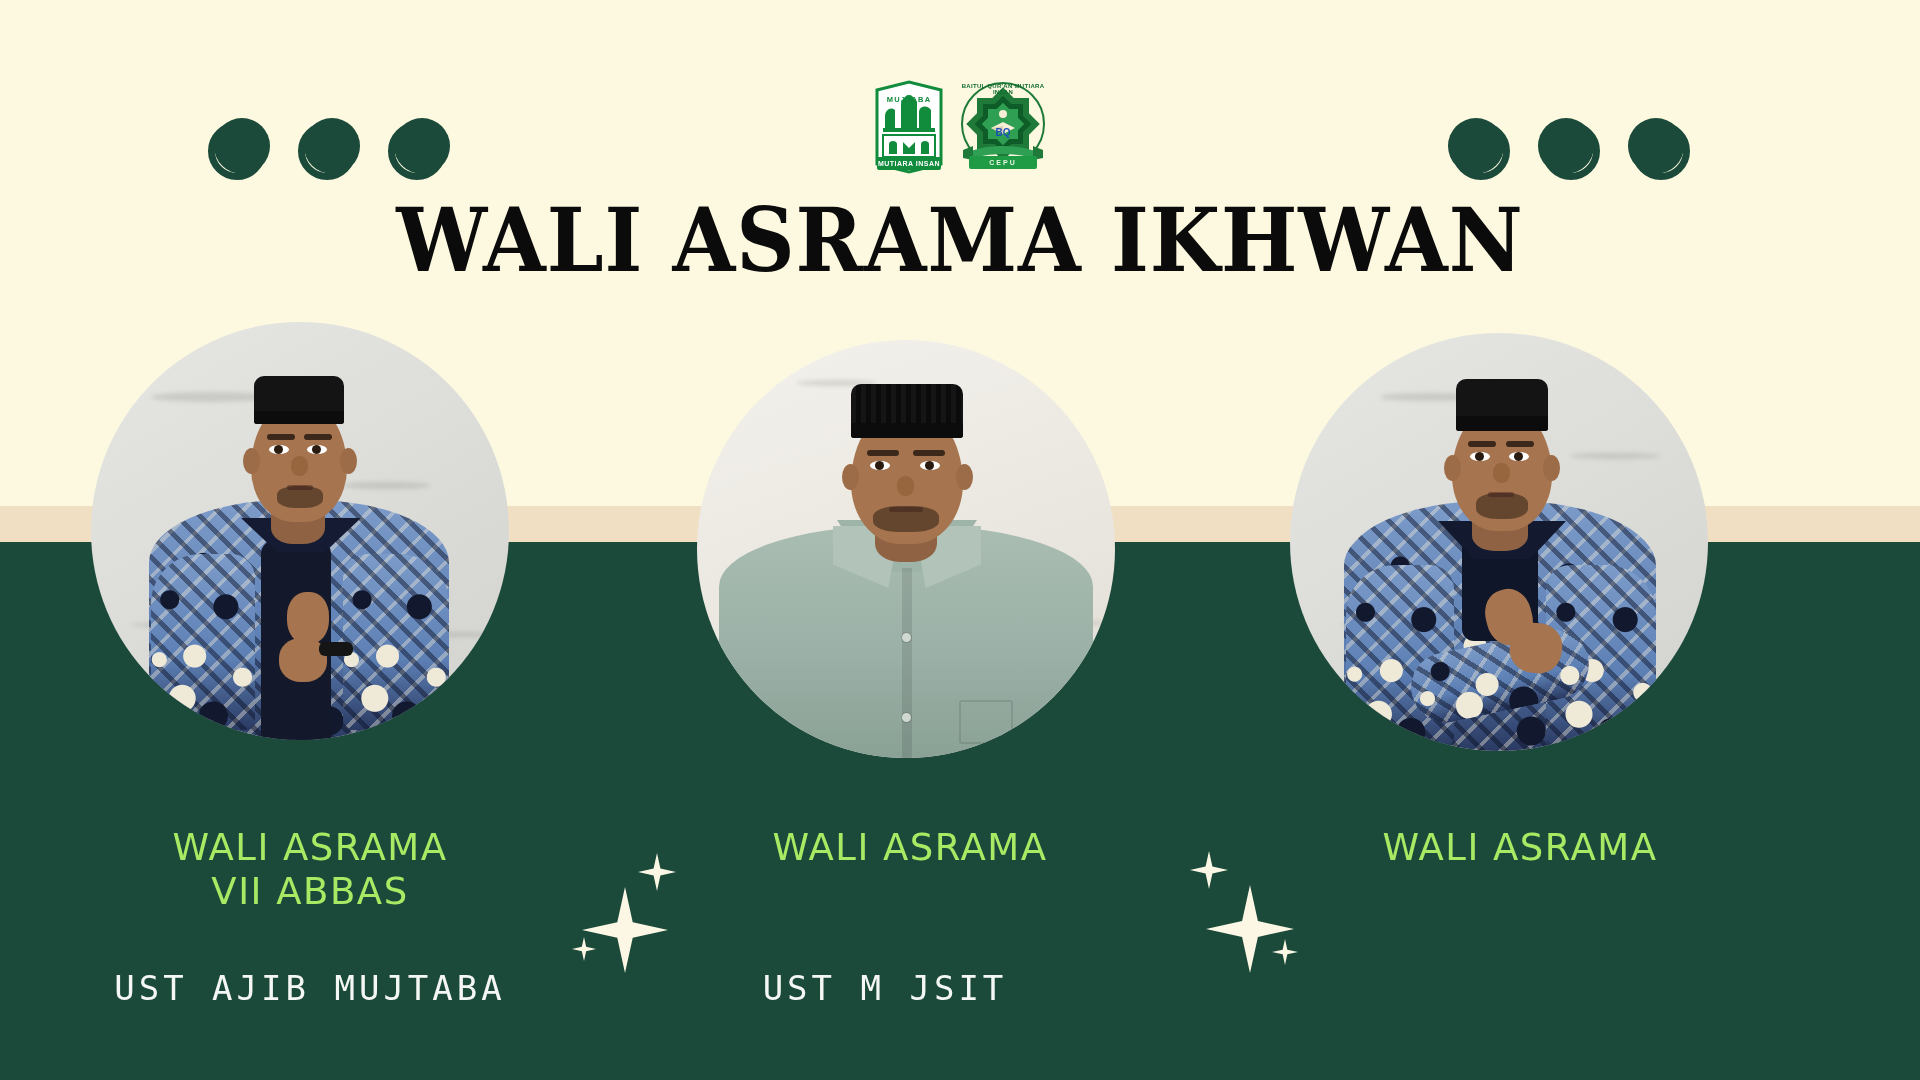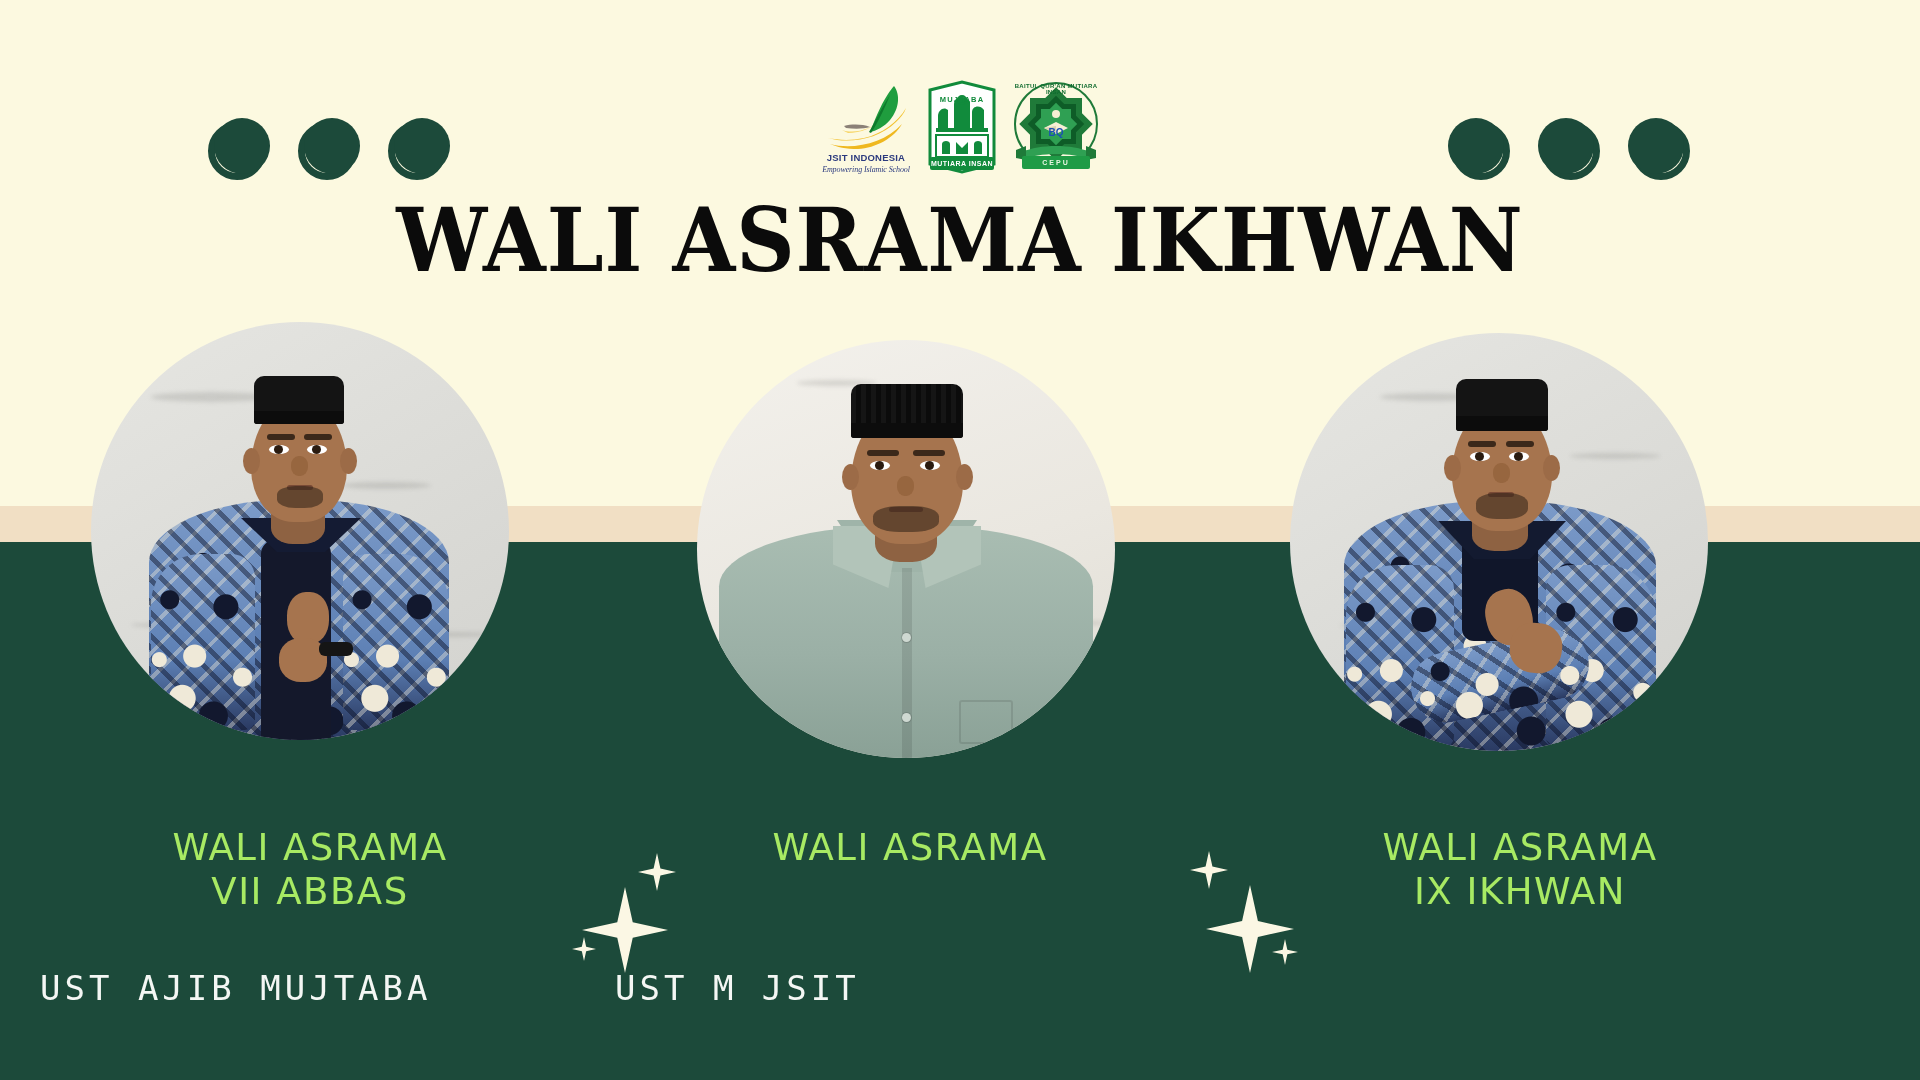--- a/index.html
+++ b/index.html
@@ -162,52 +162,40 @@
     position:absolute; text-align:center;
     font-family:"DejaVu Sans","Liberation Sans", sans-serif;
     font-size:37px; font-weight:500; color:#A8EA63;
     letter-spacing:1.5px; line-height:1.18; white-space:nowrap;
   }
   .lb1 { left:40px;   top:826px; width:540px; }
   .lb2 { left:640px;  top:826px; width:540px; }
   .lb3 { left:1250px; top:826px; width:540px; }
 
   .col-name {
-    position:absolute; 
+    position:absolute; text-align:center;
     font-family:"DejaVu Sans Mono","Liberation Mono", monospace;
     font-size:34px; font-weight:400; color:#F4F7F4;
     letter-spacing:4px; white-space:nowrap;
   }
   .nm1 { left:40px;   top:968px; width:540px; }
   .nm2 { left:615px;  top:968px; width:540px; }
   .nm3 { left:1250px; top:968px; width:540px; }
 </style>
 </head>
 <body>
 
 <div id="stage">
 
   <div class="band-cream"></div>
   <div class="band-tan"></div>
   <div class="band-green"></div>
 
   <div class="logo-row">
 
-    <div class="logo logo-jsit">
-      <svg width="92" height="70" viewBox="0 0 92 70">
-        <path d="M8 56 C28 62 58 58 76 40 C80 36 84 32 86 26 C78 40 62 52 44 56 C30 59 18 58 8 56 Z" fill="#F2C12E"></path>
-        <path d="M10 62 C32 68 64 62 82 42 C74 56 56 66 38 67 C26 67 17 65 10 62 Z" fill="#EFB81F"></path>
-        <path d="M22 48 C34 52 52 48 62 36 C54 46 40 51 28 51 Z" fill="#F7D668"></path>
-        <path d="M74 4 C80 12 80 26 70 38 C64 45 56 49 50 50 C54 40 60 24 68 12 C70 9 72 6 74 4 Z" fill="#1F9D3E"></path>
-        <path d="M49 50 C55 40 62 25 70 13 C64 28 57 42 51 51 Z" fill="#0E7A2C"></path>
-        <path d="M24 44 C32 42 42 42 50 45 C44 47 34 47 26 46 Z" fill="#8B8177"></path>
-      </svg>
-      <div class="jsit-txt1">JSIT INDONESIA</div>
-      <div class="jsit-txt2">Empowering Islamic School</div>
-    </div>
 
     <div class="logo logo-yys">
       <svg width="72" height="94" viewBox="0 0 72 94">
         <path d="M4 10 L36 2 L68 10 L68 84 L36 92 L4 84 Z" fill="#ffffff" stroke="#118B3C" stroke-width="3"></path>
         <path d="M10 30 L36 30 L36 50 L10 50 Z" fill="#118B3C" opacity="0"></path>
         <path d="M12 50 L12 36 C12 30 18 26 22 30 L22 50 Z" fill="#118B3C"></path>
         <path d="M28 50 L28 24 C28 16 40 14 44 22 L44 50 Z" fill="#118B3C"></path>
         <path d="M46 50 L46 32 C46 26 54 24 58 30 L58 50 Z" fill="#118B3C"></path>
         <rect x="10" y="48" width="52" height="4" fill="#118B3C"></rect>
         <circle cx="36" cy="20" r="4" fill="none" stroke="#118B3C" stroke-width="2.2"></circle>
@@ -403,19 +391,18 @@
 
   <div class="col-label lb1">
     <div>WALI ASRAMA</div>
     <div>VII ABBAS</div>
   </div>
   <div class="col-label lb2">
     <div>WALI ASRAMA</div>
   </div>
   <div class="col-label lb3">
     <div>WALI ASRAMA</div>
-    <div>IX IKHWAN</div>
   </div>
 
   <div class="col-name nm1">UST AJIB MUJTABA</div>
   <div class="col-name nm2">UST M JSIT</div>
 
 </div>
 
 </body></html>

